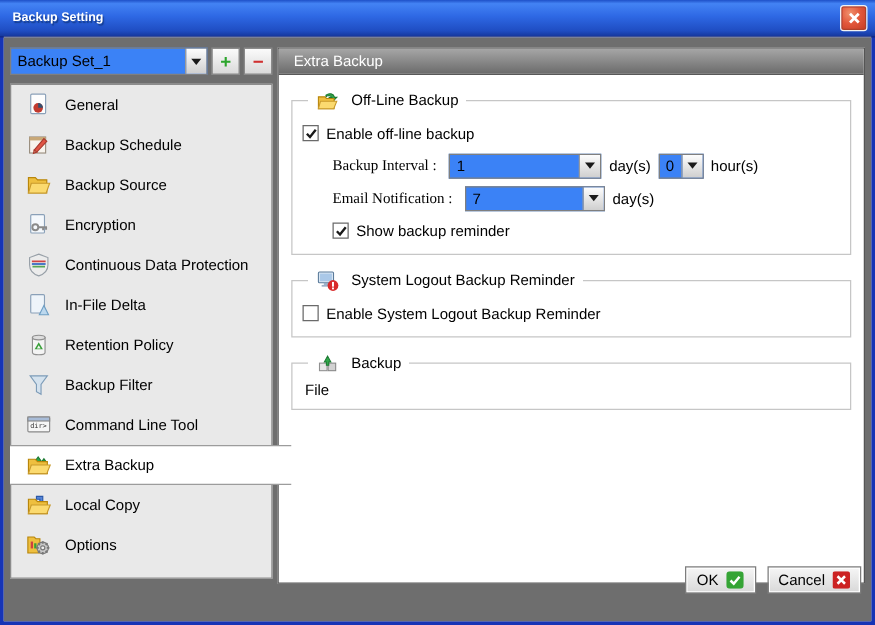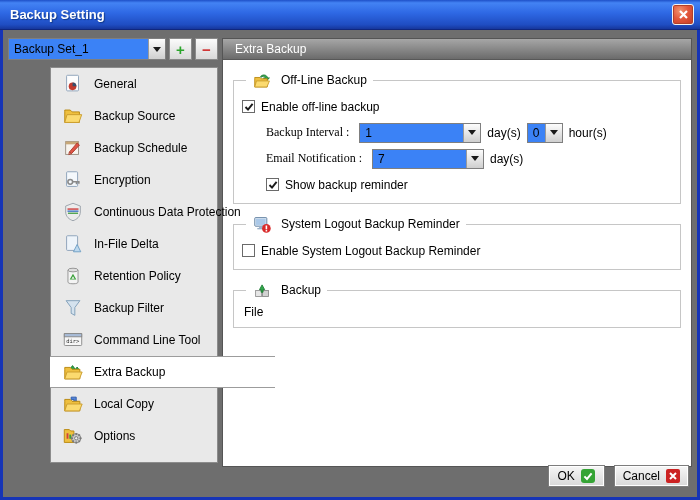--- a/index.html
+++ b/index.html
@@ -14,21 +14,21 @@
     position:relative; width:700px; height:500px;
     border-left:3px solid #1634b6; border-right:3px solid #1634b6; border-bottom:3px solid #1634b6;
   }
   
   .titlebar{
     position:absolute; top:0; left:-3px; right:-3px; height:30px;
     background:linear-gradient(180deg,#1e50c8 0%,#4383f4 10%,#2e68e4 45%,#1f4dc2 85%,#16379c 100%);
     display:flex; align-items:center; padding:0 6px 0 10px;
     border-bottom:1px solid #10277e;
   }
-  .title-text{ color:#fff; font-weight:bold; font-size:13px; text-shadow:1px 1px 1px #123a8a; }
+  .title-text{ color:#fff; font-weight:bold; font-size:10px; text-shadow:1px 1px 1px #123a8a; }
   .close-btn{
     margin-left:auto; width:22px; height:21px; border-radius:3px;
     background:radial-gradient(circle at 35% 30%, #f0926e 0%, #e2573b 45%, #c23a23 100%);
     border:1px solid #f2f2f2; display:flex; align-items:center; justify-content:center;
     box-shadow:0 0 0 1px #b0402a inset;
   }
   
   .body{ position:absolute; top:30px; left:0; right:0; bottom:0; background:#6e6e6e; }
   
   .sidebar{ position:absolute; left:5px; top:8px; width:210px; z-index:3; }
@@ -44,21 +44,21 @@
   .set-combo{ flex:1; }
   .sq-btn{
     width:23px; height:22px; border:1px solid #8a8a8a;
     background:linear-gradient(180deg,#fbfbfb,#d9d9d9);
     font-weight:bold; font-size:15px; line-height:19px; text-align:center;
   }
   .sq-btn.add{ color:#2ca52c; }
   .sq-btn.rem{ color:#d03030; }
   .list{
     margin-top:7px; background:#e9e9e9; border:1px solid #8c8c8c;
-    height:396px; position:relative; overflow:visible;margin-left:42px;
+    height:396px; position:relative; overflow:visible;
   }
   .item{ height:32px; display:flex; align-items:center; gap:9px; padding-left:10px; cursor:default; }
   .item .ic{ width:24px; height:24px; display:flex; align-items:center; justify-content:center; flex:0 0 24px; }
   .item .lbl{ white-space:nowrap; }
   .item.sel{
     position:relative; margin-left:-1px; padding-left:11px;
     width:225px; background:#fff;
     border-top:1px solid #9c9c9c; border-bottom:1px solid #9c9c9c;
   }
   
@@ -83,21 +83,21 @@
   .w110{ width:112px; height:20px; }
   .w34{ width:36px; height:20px; }
   .checkbox{
     width:13px; height:13px; background:#fff; border:1px solid #6a6a6a;
     display:inline-flex; align-items:center; justify-content:center; flex:0 0 13px;
   }
   .checkbox svg{ display:none; }
   .checkbox.checked svg{ display:block; }
   .plain-value{ margin-top:4px; margin-left:2px; }
   
-  .footer{ position:absolute; right:8px; bottom:10px; display:flex; gap:9px; z-index:4;justify-content:space-between; }
+  .footer{ position:absolute; right:8px; bottom:22px; display:flex; gap:9px; z-index:4;justify-content:space-between; }
   .btn{
     min-width:57px; height:22px; padding:0 8px;
     border:1px solid #7d7d7d; background:linear-gradient(180deg,#f6f6f6,#d8d8d8);
     display:flex; align-items:center; justify-content:center; gap:6px;
     box-shadow:0 0 0 1px #fff inset; font-size:12px;
   }
 </style>
 </head>
 <body>
 
@@ -135,37 +135,37 @@
                 <circle cx="11.5" cy="14.5" r="4.2" fill="#c23a2e"></circle>
                 <path d="M11.5 14.5 L11.5 10.3 A4.2 4.2 0 0 1 15.7 14.5 Z" fill="#35506e"></path>
               </svg>
           </span>
           <span class="lbl">General</span>
         </div>
 
         <div class="item">
           <span class="ic">
             <svg width="22" height="22" viewBox="0 0 24 24">
-                <path d="M3 7.5 V19 H19 V7.5 H11 L9 5.5 H3 Z" fill="#eebf3f" stroke="#b8860b"></path>
-                <path d="M5.5 10.5 H21.5 L18.5 19 H3 Z" fill="#fbda6f" stroke="#c99b2d"></path>
-              </svg>
-          </span>
-          <span class="lbl">Backup Source</span>
-        </div>
-
-        <div class="item">
-          <span class="ic">
-            <svg width="22" height="22" viewBox="0 0 24 24">
                 <rect x="4" y="5" width="14" height="14" fill="#f8f4ee" stroke="#9a8f80"></rect>
                 <rect x="4" y="5" width="14" height="3" fill="#c8a878"></rect>
                 <path d="M8 16.5 L16.5 6.5 L19 8.8 L10.3 18.2 Z" fill="#e05545" stroke="#a8382c"></path>
                 <path d="M8 16.5 L10.3 18.2 L7.4 19.2 Z" fill="#f0d0b0" stroke="#a8382c"></path>
               </svg>
           </span>
           <span class="lbl">Backup Schedule</span>
+        </div>
+
+        <div class="item">
+          <span class="ic">
+            <svg width="22" height="22" viewBox="0 0 24 24">
+                <path d="M3 7.5 V19 H19 V7.5 H11 L9 5.5 H3 Z" fill="#eebf3f" stroke="#b8860b"></path>
+                <path d="M5.5 10.5 H21.5 L18.5 19 H3 Z" fill="#fbda6f" stroke="#c99b2d"></path>
+              </svg>
+          </span>
+          <span class="lbl">Backup Source</span>
         </div>
 
         <div class="item">
           <span class="ic">
             <svg width="22" height="22" viewBox="0 0 24 24">
                 <rect x="5" y="3" width="12" height="16" rx="1" fill="#f4f8fc" stroke="#8aa0b8"></rect>
                 <circle cx="9" cy="14" r="2.6" fill="none" stroke="#8a8a8a" stroke-width="1.7"></circle>
                 <path d="M11.6 14 H19.2 M15.8 14 V16.6 M18.4 14 V16.1" stroke="#8a8a8a" stroke-width="1.7" fill="none"></path>
               </svg>
           </span>

